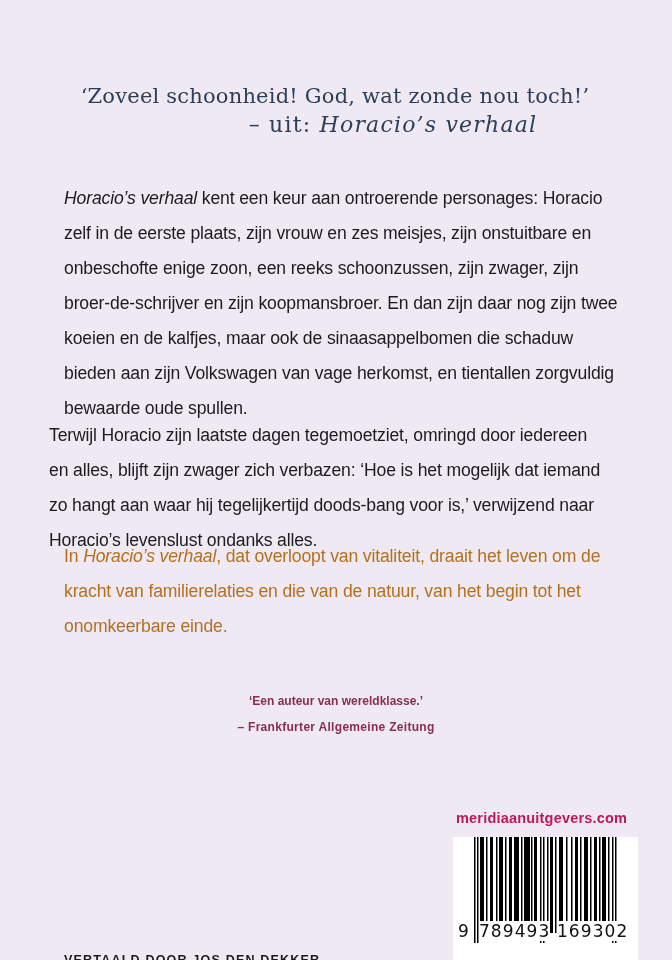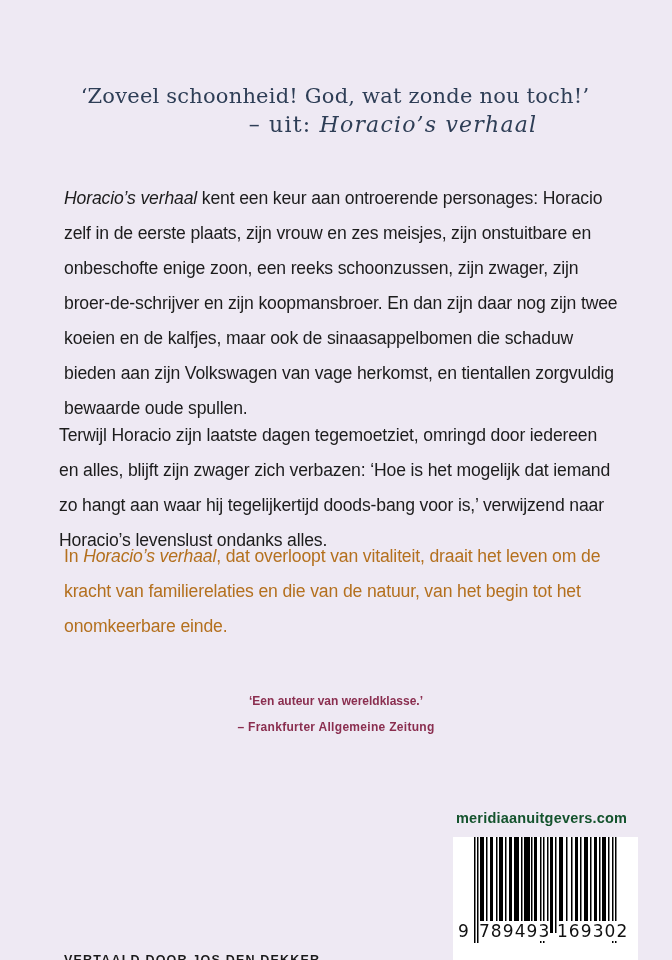--- a/index.html
+++ b/index.html
@@ -44,41 +44,41 @@
       left: 64px;
       width: 560px;
       font-size: 17.6px;
       line-height: 35px;
       color: #1C1C1C;
       margin: 0;
       letter-spacing: -0.15px;
     }
     .blurb em { font-style: italic; }
     .p1 { top: 181px; }
-    .p2 { top: 418px; left: 59px; }
+    .p2 { top: 418px; left: 49px; }
     .p3 { top: 539px; color: #B4701E; }
     .review {
       position: absolute;
       top: 688px;
       left: 0;
       width: 672px;
       text-align: center;
       color: #8A2E4F;
       font-size: 12px;
       line-height: 26px;
     }
     .review .quote { display: block; font-weight: bold; }
     .review .source { display: block; font-weight: bold; letter-spacing: 0.3px; }
     .website {
       position: absolute;
       top: 810px;
       left: 456px;
       font-size: 14.5px;
       font-weight: bold;
-      color: #14532d;
+      color: #be185d;
       letter-spacing: 0.2px;
     }
     .translator {
       position: absolute;
       top: 910px;
       left: 64px;
       font-size: 12.5px;
       letter-spacing: 1.2px;
       color: #1A1A1A;
       font-weight: bold;

